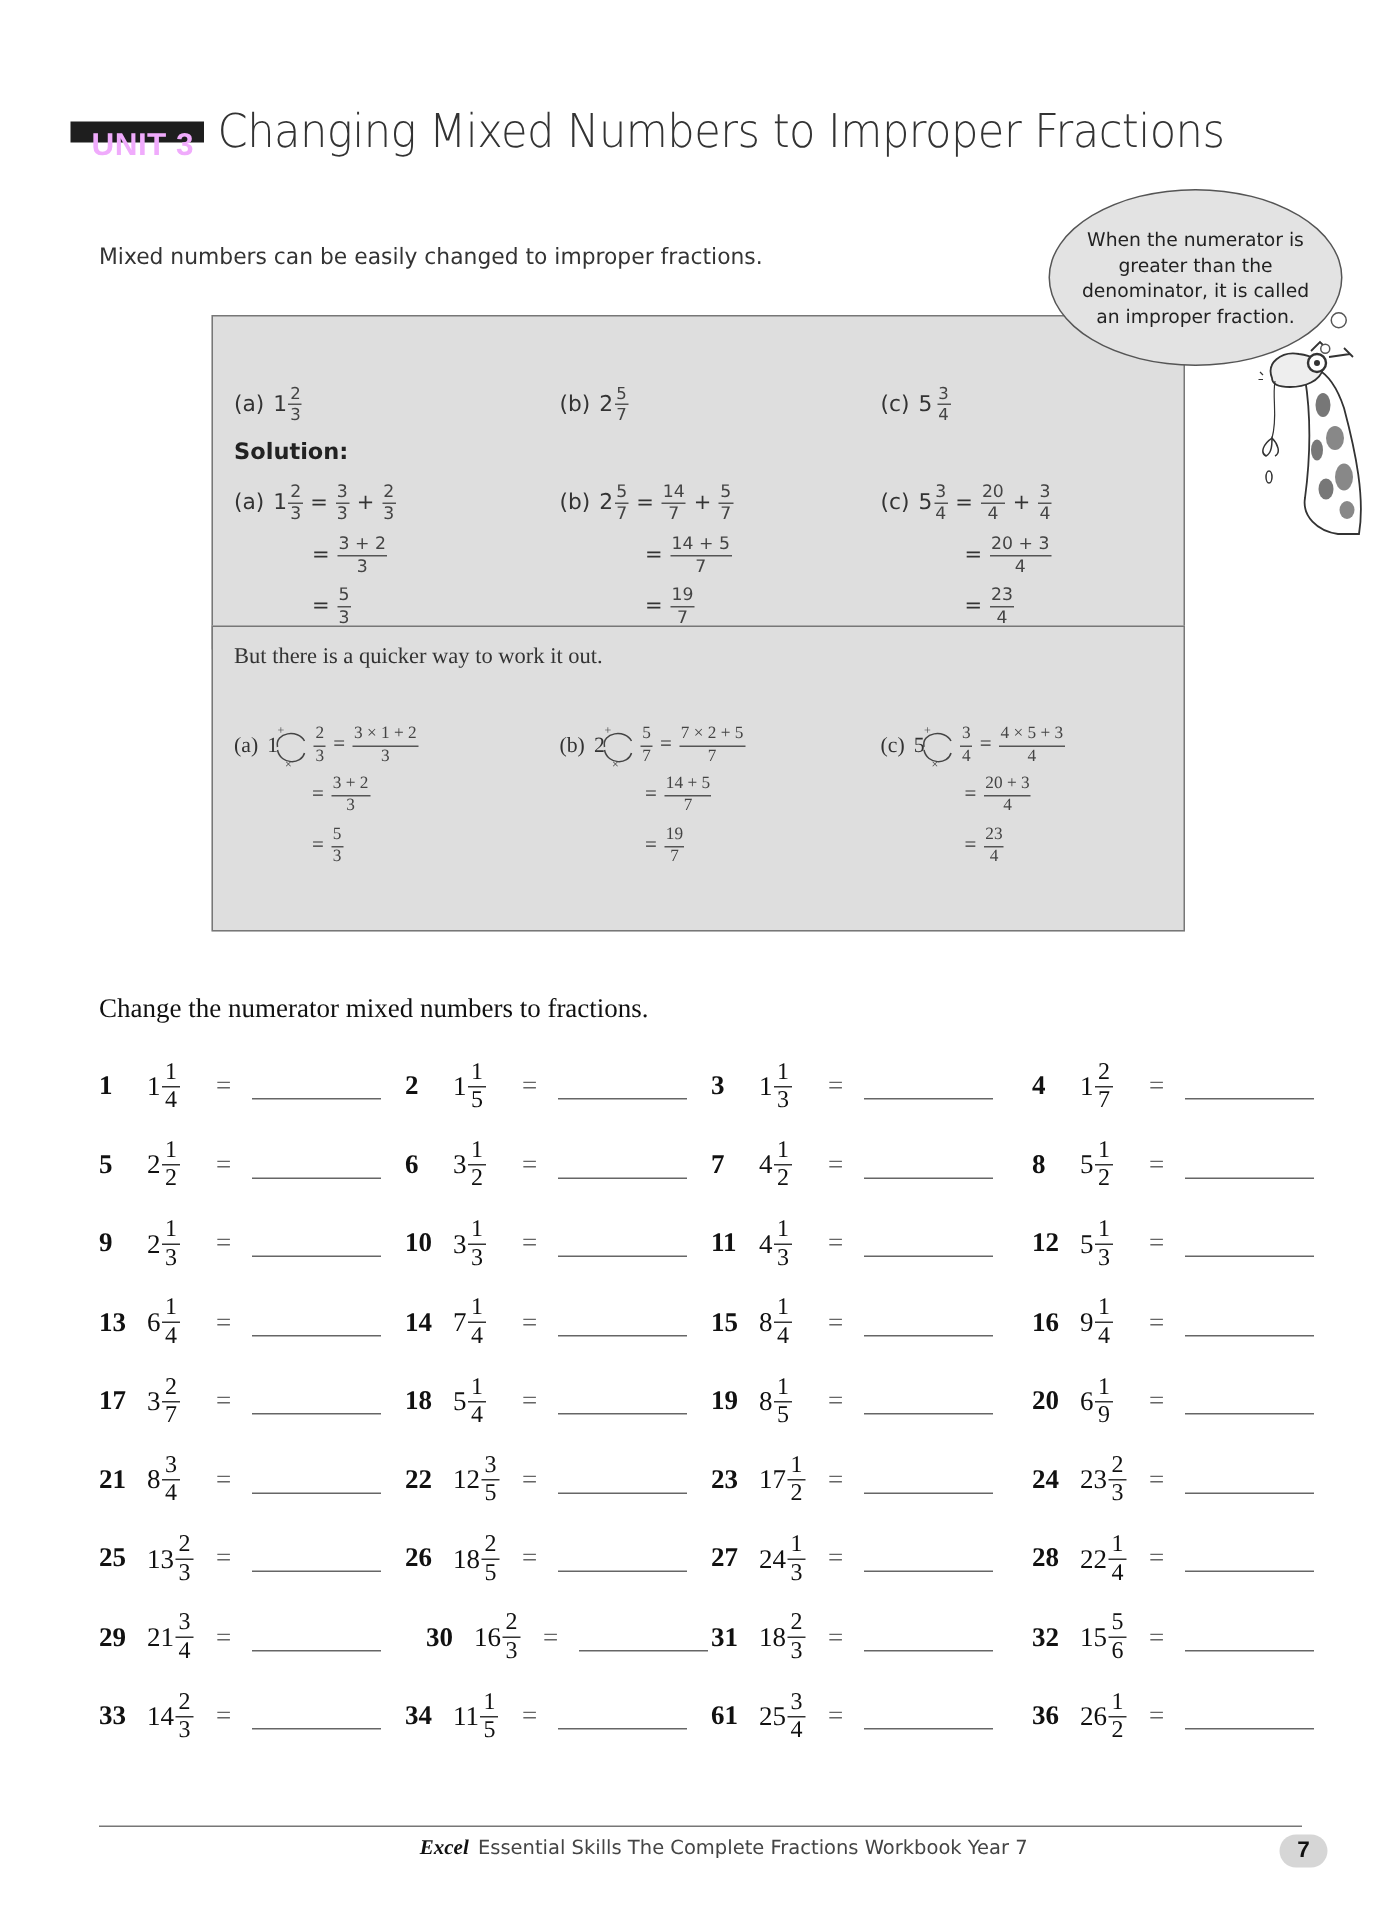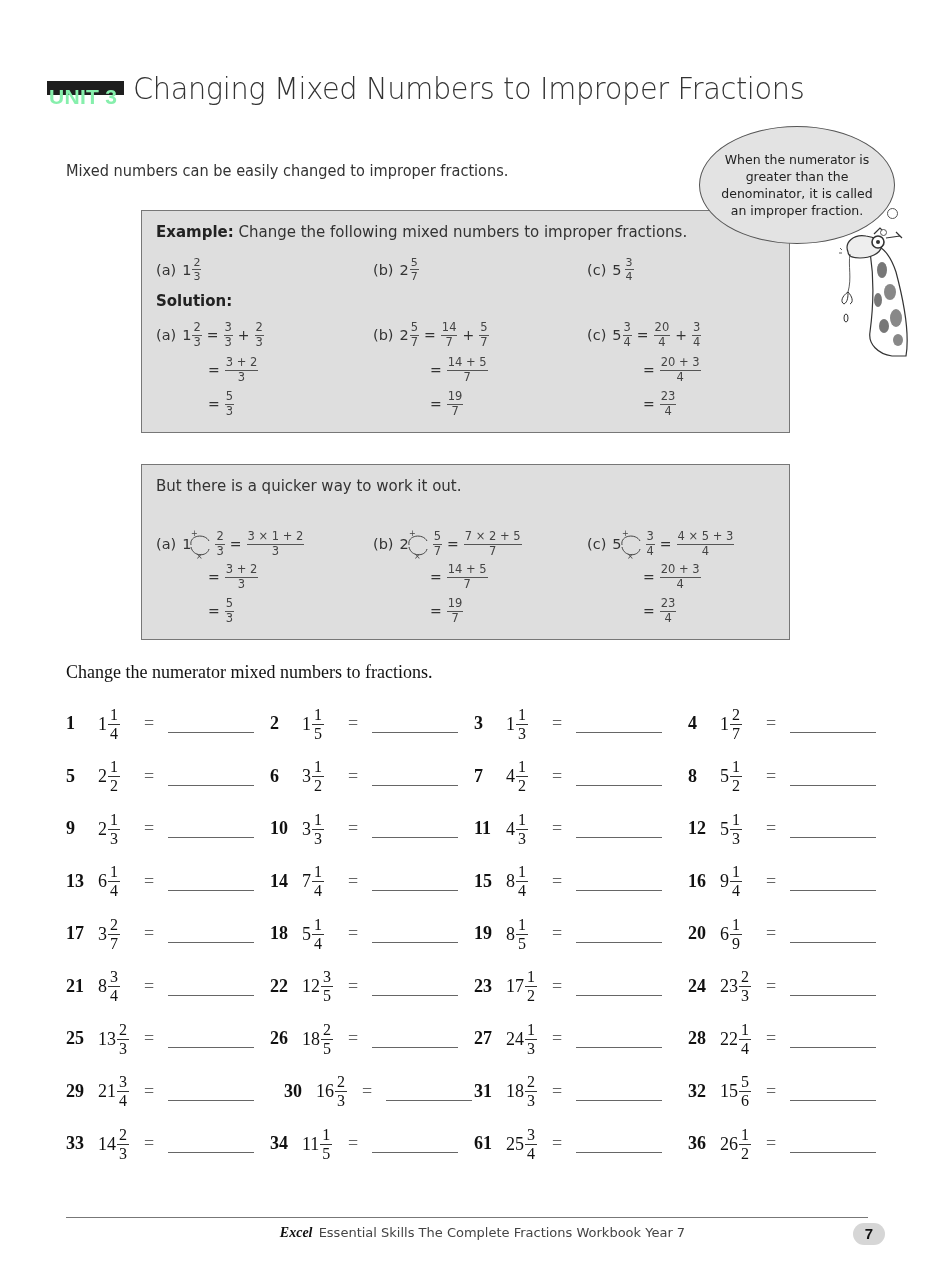--- a/index.html
+++ b/index.html
@@ -1,33 +1,33 @@
 <!DOCTYPE html>
 <html><head>
 <meta charset="utf-8">
 <style>
   * { box-sizing: border-box; margin: 0; padding: 0; }
   html, body { width: 933px; height: 1280px; background: #ffffff; overflow: hidden; }
   body { position: relative; font-family: "DejaVu Sans", sans-serif; color: #2a2a2a; }
 
   .title-bar { position: absolute; left: 47px; top: 70px; display: flex; align-items: center; }
-  .unit-badge { background: #1e1e1e; color: #86efac; font-family: "Liberation Sans", sans-serif; font-weight: bold; font-size: 21px; padding: 2px 7px 1px 2px; height: 14px; line-height: 27px; letter-spacing: 0.3px; }
+  .unit-badge { background: #1e1e1e; color: #f0abfc; font-family: "Liberation Sans", sans-serif; font-weight: bold; font-size: 21px; padding: 2px 7px 1px 14px; height: 14px; line-height: 27px; letter-spacing: 0.3px; }
   .unit-title { margin-left: 9px; font-family: "DejaVu Sans", sans-serif; font-weight: 200; font-size: 31px; color: #333; letter-spacing: -0.4px; transform: scaleX(0.93); transform-origin: left center; white-space: nowrap; }
 
   .intro { position: absolute; left: 66px; top: 162px; font-size: 15px; color: #333; transform: scaleX(0.97); transform-origin: left; }
 
   .bubble { position: absolute; left: 699px; top: 126px; width: 196px; height: 118px; border: 1px solid #555; border-radius: 50%; background: #e3e3e3; display: flex; align-items: center; justify-content: center; text-align: center; font-size: 12.5px; line-height: 17px; color: #222; z-index: 3; }
   .bubble-text { width: 160px; }
   .thought-dot { position: absolute; border: 1px solid #555; border-radius: 50%; background: #fff; z-index: 3; }
 
   .giraffe { position: absolute; left: 834px; top: 222px; width: 80px; height: 136px; z-index: 2; }
 
   .box { position: absolute; left: 141px; width: 649px; background: #dedede; border: 1px solid #777; z-index: 1; }
   .box1 { top: 210px; height: 223px; }
-  .box2 { top: 464px; height: 176px; }
+  .box2 { top: 417px; height: 204px; font-family: Liberation Serif, serif; }
   .box-text { position: absolute; left: 14px; font-size: 15px; color: #333; white-space: nowrap; }
   .box-text b { font-weight: bold; color: #222; }
 
   .ex { position: absolute; font-size: 14.5px; color: #333; display: flex; align-items: center; white-space: nowrap; }
   .frac { display: inline-flex; flex-direction: column; align-items: center; vertical-align: middle; line-height: 1; margin: 0 1px; }
   .frac .n { font-size: 11.5px; padding: 0 1px 1px 1px; border-bottom: 1px solid #555; color: #444; }
   .frac .d { font-size: 11.5px; padding-top: 1px; color: #444; }
   .frac.small .n, .frac.small .d { font-size: 11px; }
   .op { margin: 0 4px; font-size: 14px; color: #333; }
   .lbl { margin-right: 6px; }
@@ -81,21 +81,20 @@
   <circle cx="44" cy="20" r="2" fill="#333"></circle>
   <path d="M40 12 L46 6 L50 10" fill="none" stroke="#333" stroke-width="1.2"></path>
   <path d="M52 16 L66 14 M62 10 L68 16" fill="none" stroke="#333" stroke-width="1.2"></path>
   <path d="M16 32 C14 44, 18 56, 14 70" fill="none" stroke="#333" stroke-width="0.8"></path>
   <path d="M14 70 C8 74, 6 80, 10 82 C14 80, 14 74, 14 70 C18 74, 20 80, 16 82" fill="#fff" stroke="#333" stroke-width="1"></path>
   <ellipse cx="12" cy="96" rx="2" ry="4" fill="#fff" stroke="#333" stroke-width="1"></ellipse>
   <path d="M8 28 L6 26 M8 31 L5 31" stroke="#333" stroke-width="0.8"></path>
 </svg>
 
 <div class="box box1">
-  <div class="box-text" style="top:12px;"><b>Example:</b><span> Change the following mixed numbers to improper fractions.</span></div>
 
   <div class="ex" style="left:14px; top:46px;">
     <span class="lbl">(a)</span>
     <span>1</span>
     <span class="frac small">
         <span class="n">2</span>
         <span class="d">3</span>
       </span>
   </div>
   <div class="ex" style="left:231px; top:46px;">

